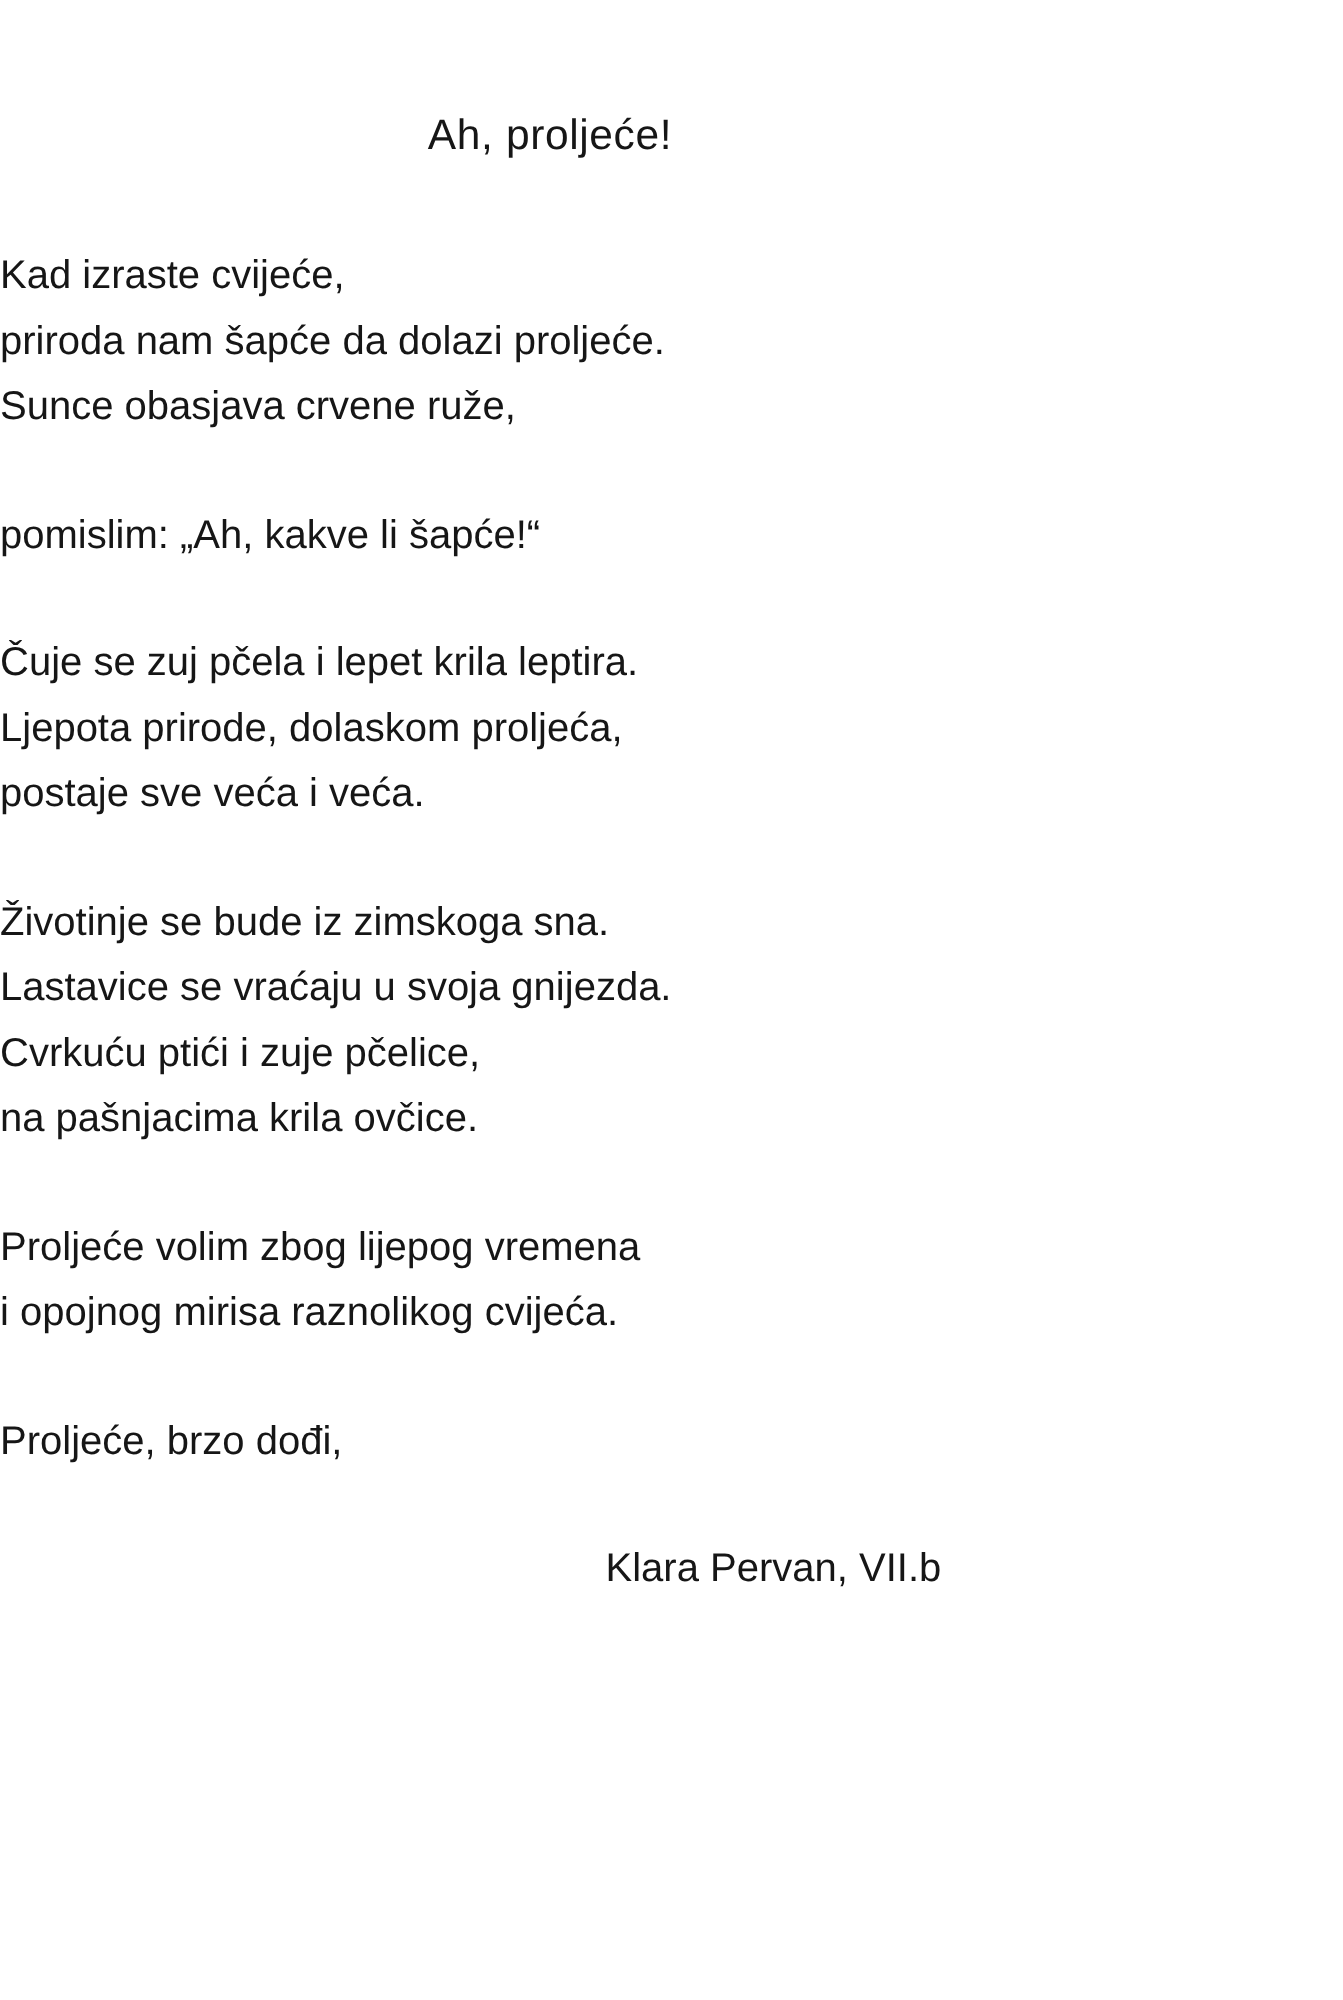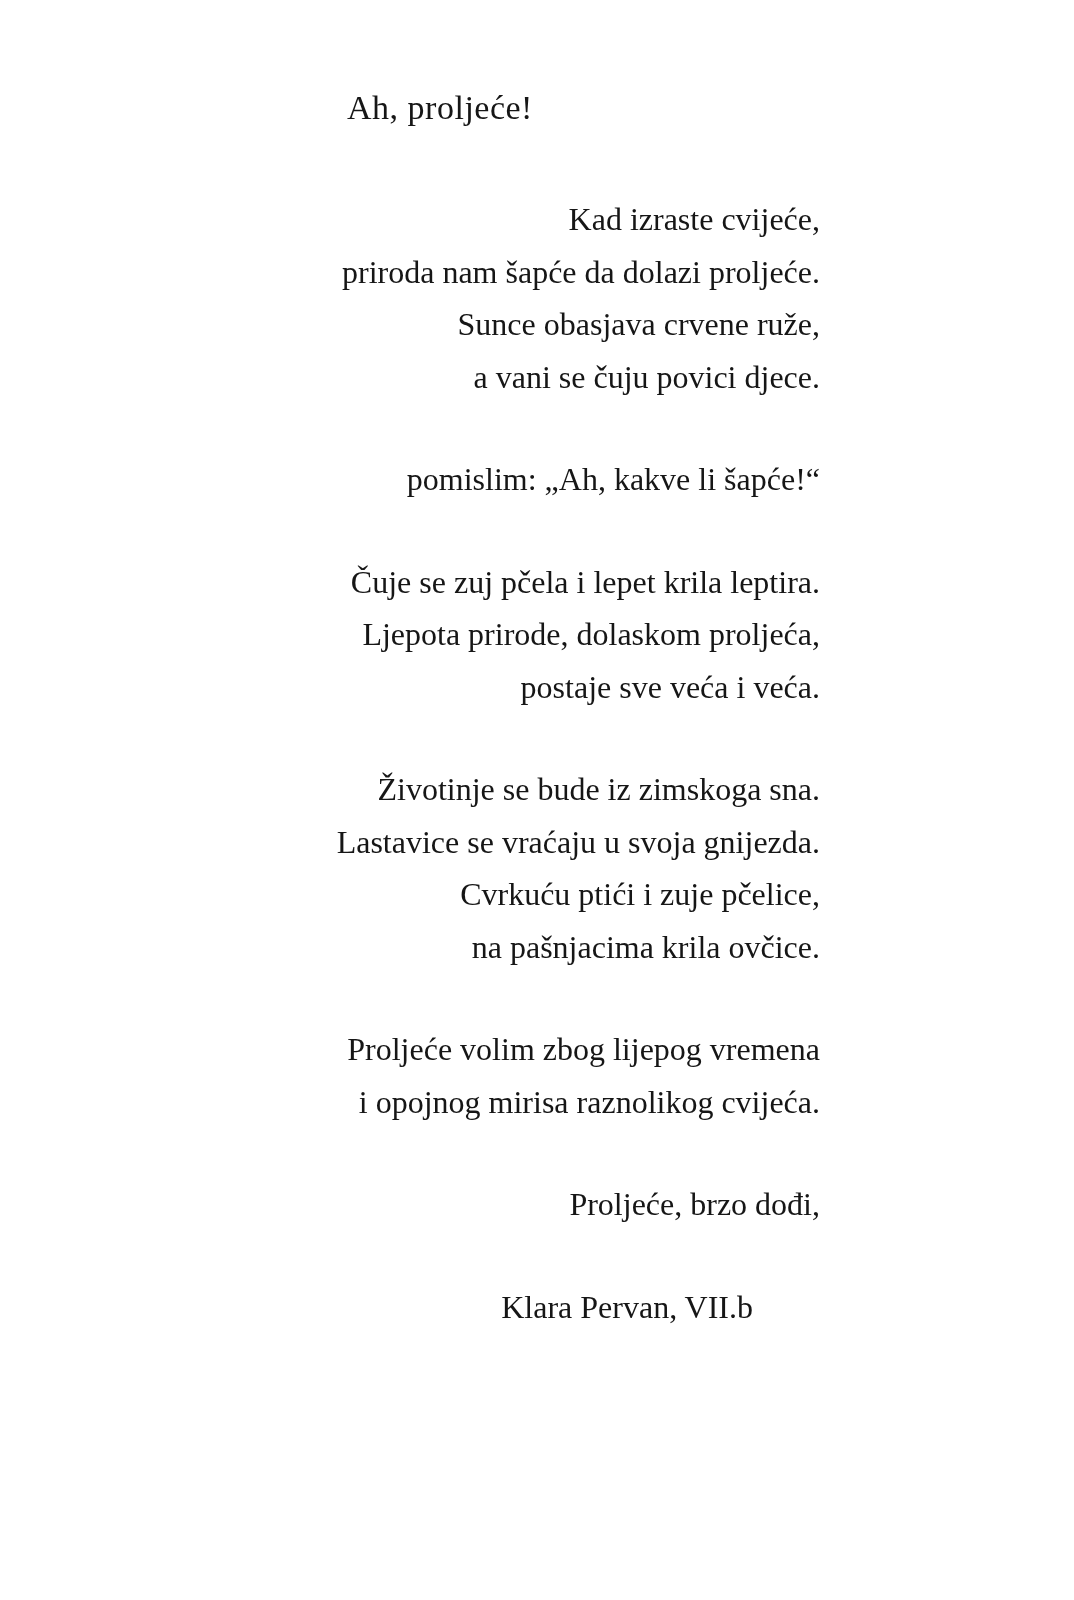--- a/index.html
+++ b/index.html
@@ -3,38 +3,36 @@
 <meta charset="utf-8">
 <style>
   html, body { margin: 0; padding: 0; }
   body { background: #ffffff; }
   .page {
     position: relative;
     width: 880px;
     height: 1600px;
     background: #ffffff;
     color: #161616;
-    font-family: Liberation Serif, serif;
+    font-family: Liberation Sans, sans-serif;
     overflow: hidden;
     box-sizing: border-box;
   }
   .title {
     margin: 0;
     padding-top: 86px;
     text-align: center;
     font-size: 34px;
     line-height: 44px;
     font-weight: normal;
     letter-spacing: 0.5px;
   }
   .poem {
-    padding-left: 127px;
     padding-right: 60px;
     padding-top: 63px;
-    text-align: right;
   }
   .stanza { margin: 0 0 50px 0; }
   .stanza p {
     margin: 0;
     font-size: 32px;
     line-height: 52.5px;
     white-space: nowrap;
   }
   .signature {
     margin-top: 35px;
@@ -50,21 +48,20 @@
 <div class="page">
 
   <h1 class="title">Ah, proljeće!</h1>
 
   <div class="poem">
 
     <div class="stanza">
       <p>Kad izraste cvijeće,</p>
       <p>priroda nam šapće da dolazi proljeće.</p>
       <p>Sunce obasjava crvene ruže,</p>
-      <p>a vani se čuju povici djece.</p>
     </div>
 
     <div class="stanza">
       <p>pomislim: „Ah, kakve li šapće!“</p>
     </div>
 
     <div class="stanza">
       <p>Čuje se zuj pčela i lepet krila leptira.</p>
       <p>Ljepota prirode, dolaskom proljeća,</p>
       <p>postaje sve veća i veća.</p>

